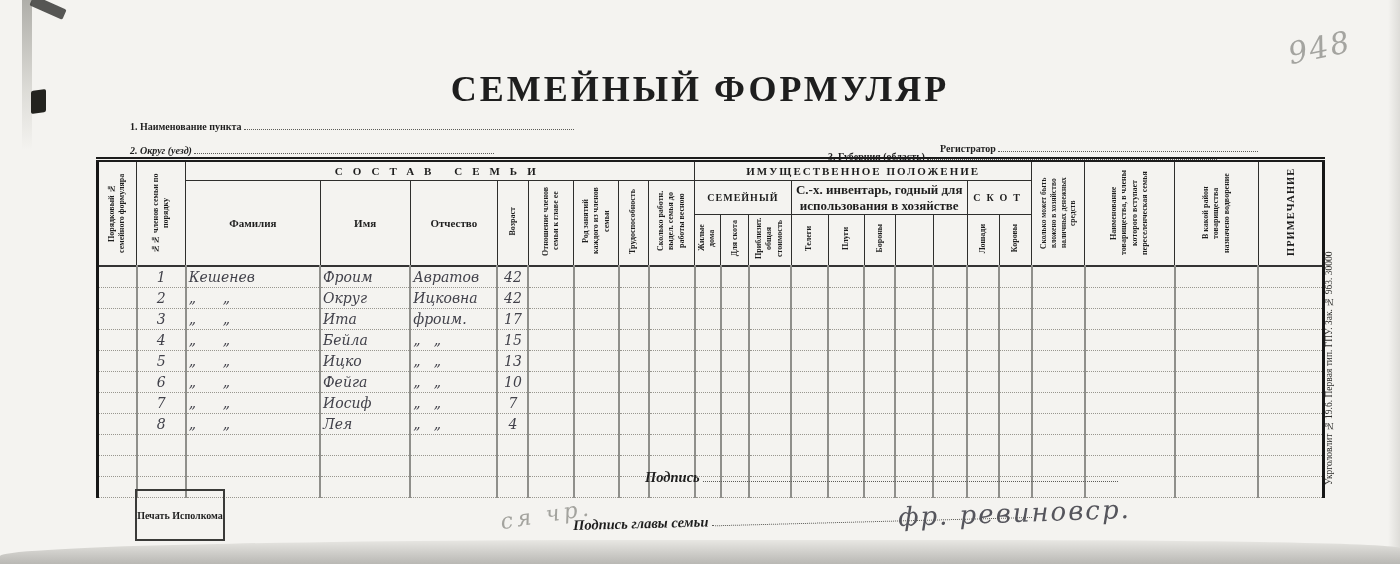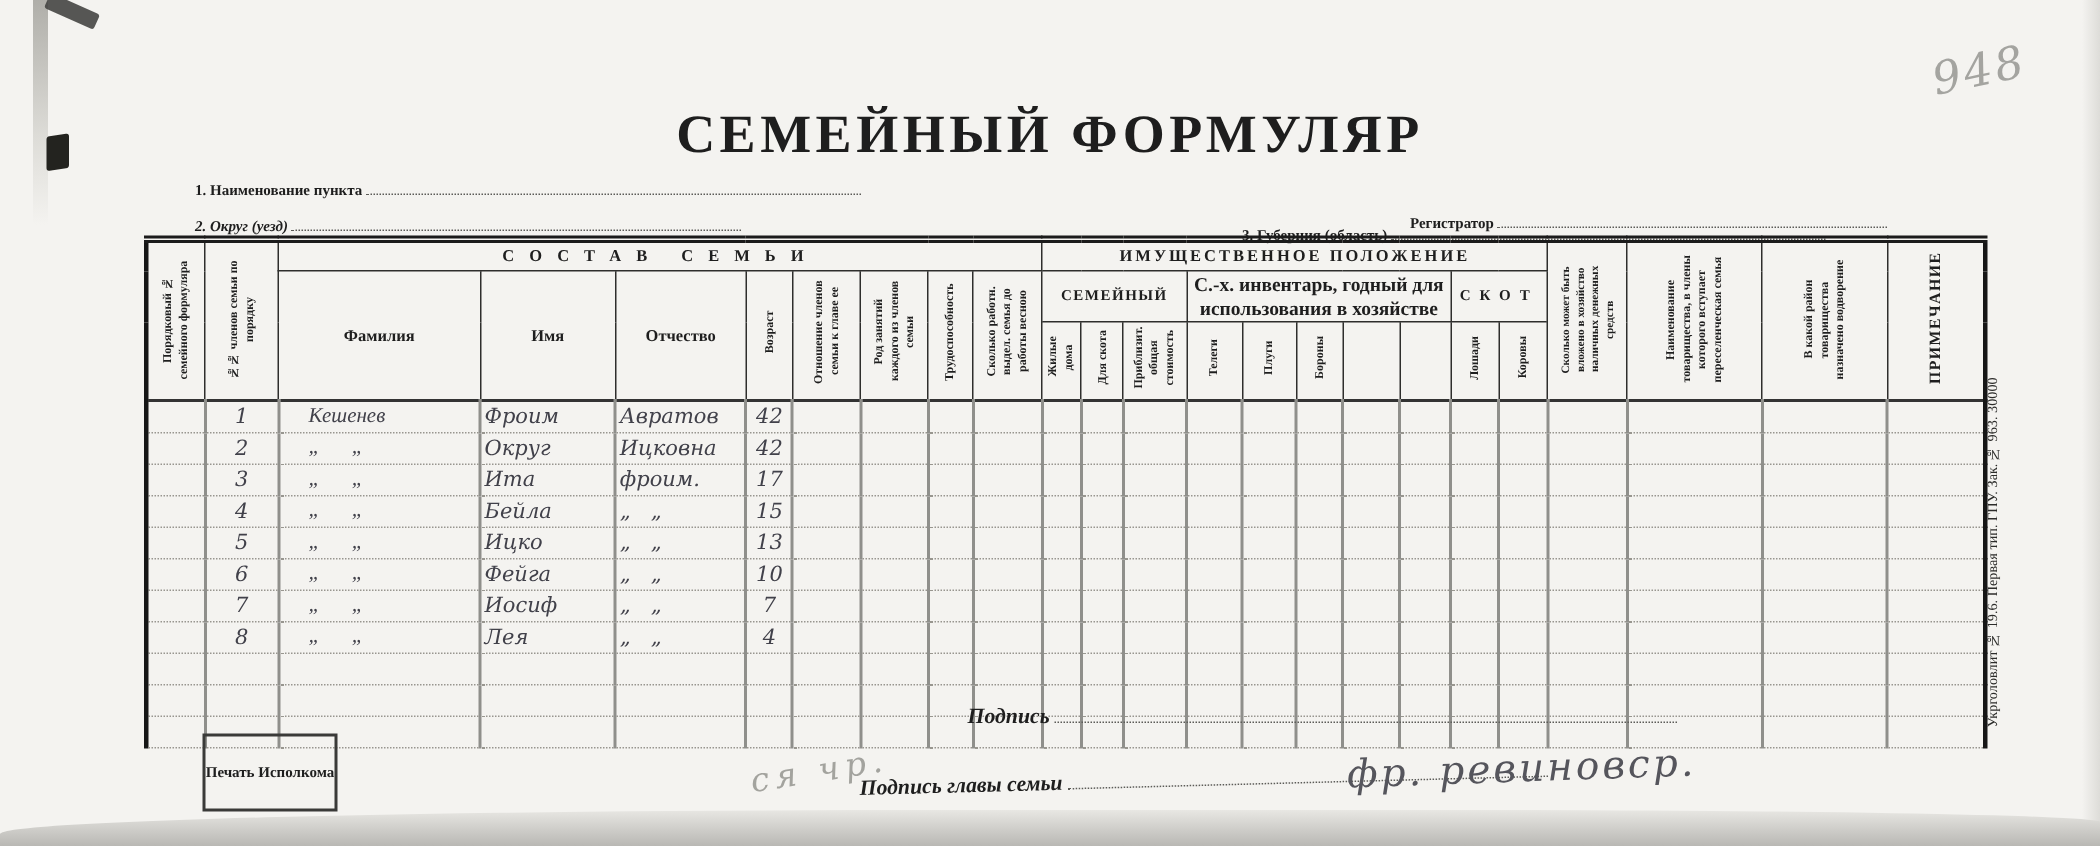--- a/index.html
+++ b/index.html
@@ -52,21 +52,21 @@
   .vt.tall { max-height:86px; }
   .vt.mid  { max-height:72px; font-size:8px; }
   .vt.short{ max-height:44px; }
   .vt.note { font-size:10.5px; letter-spacing:1px; }
   tbody td { border-left:2px solid #8f8f8b; border-right:2px solid #8f8f8b;
     border-bottom:1.4px dotted #98968f; height:20px; padding:0 2px; overflow:visible; }
   tbody tr:first-child td { border-top:2px solid #333; }
   .hw { font-family:"DejaVu Serif", serif; font-style:italic; color:#41414a;
     font-size:14px; white-space:pre; }
   .hw-num { text-align:center; }
-  .hw-sur { padding-left:19px;font-family:Liberation Serif, serif; }
+  .hw-sur { padding-left:2px; }
 
   
   .seal-box { position:absolute; left:135px; top:489px; width:86px; height:48px;
     border:2px solid #3a3a38; display:flex; align-items:center; justify-content:center;
     text-align:center; font-size:10px; font-weight:bold; line-height:1.5; }
   .sig-label { position:absolute; font-style:italic; font-weight:bold; font-size:14.5px; white-space:nowrap; }
   .hw-big { font-family:"DejaVu Serif", serif; font-style:italic; color:#55555c;
     letter-spacing:2px; white-space:nowrap; }
   .signature { position:absolute; left:898px; top:498px; font-size:26px; transform:rotate(-2deg); }
   .scribble { position:absolute; left:500px; top:502px; font-size:22px; color:#a3a39e;

